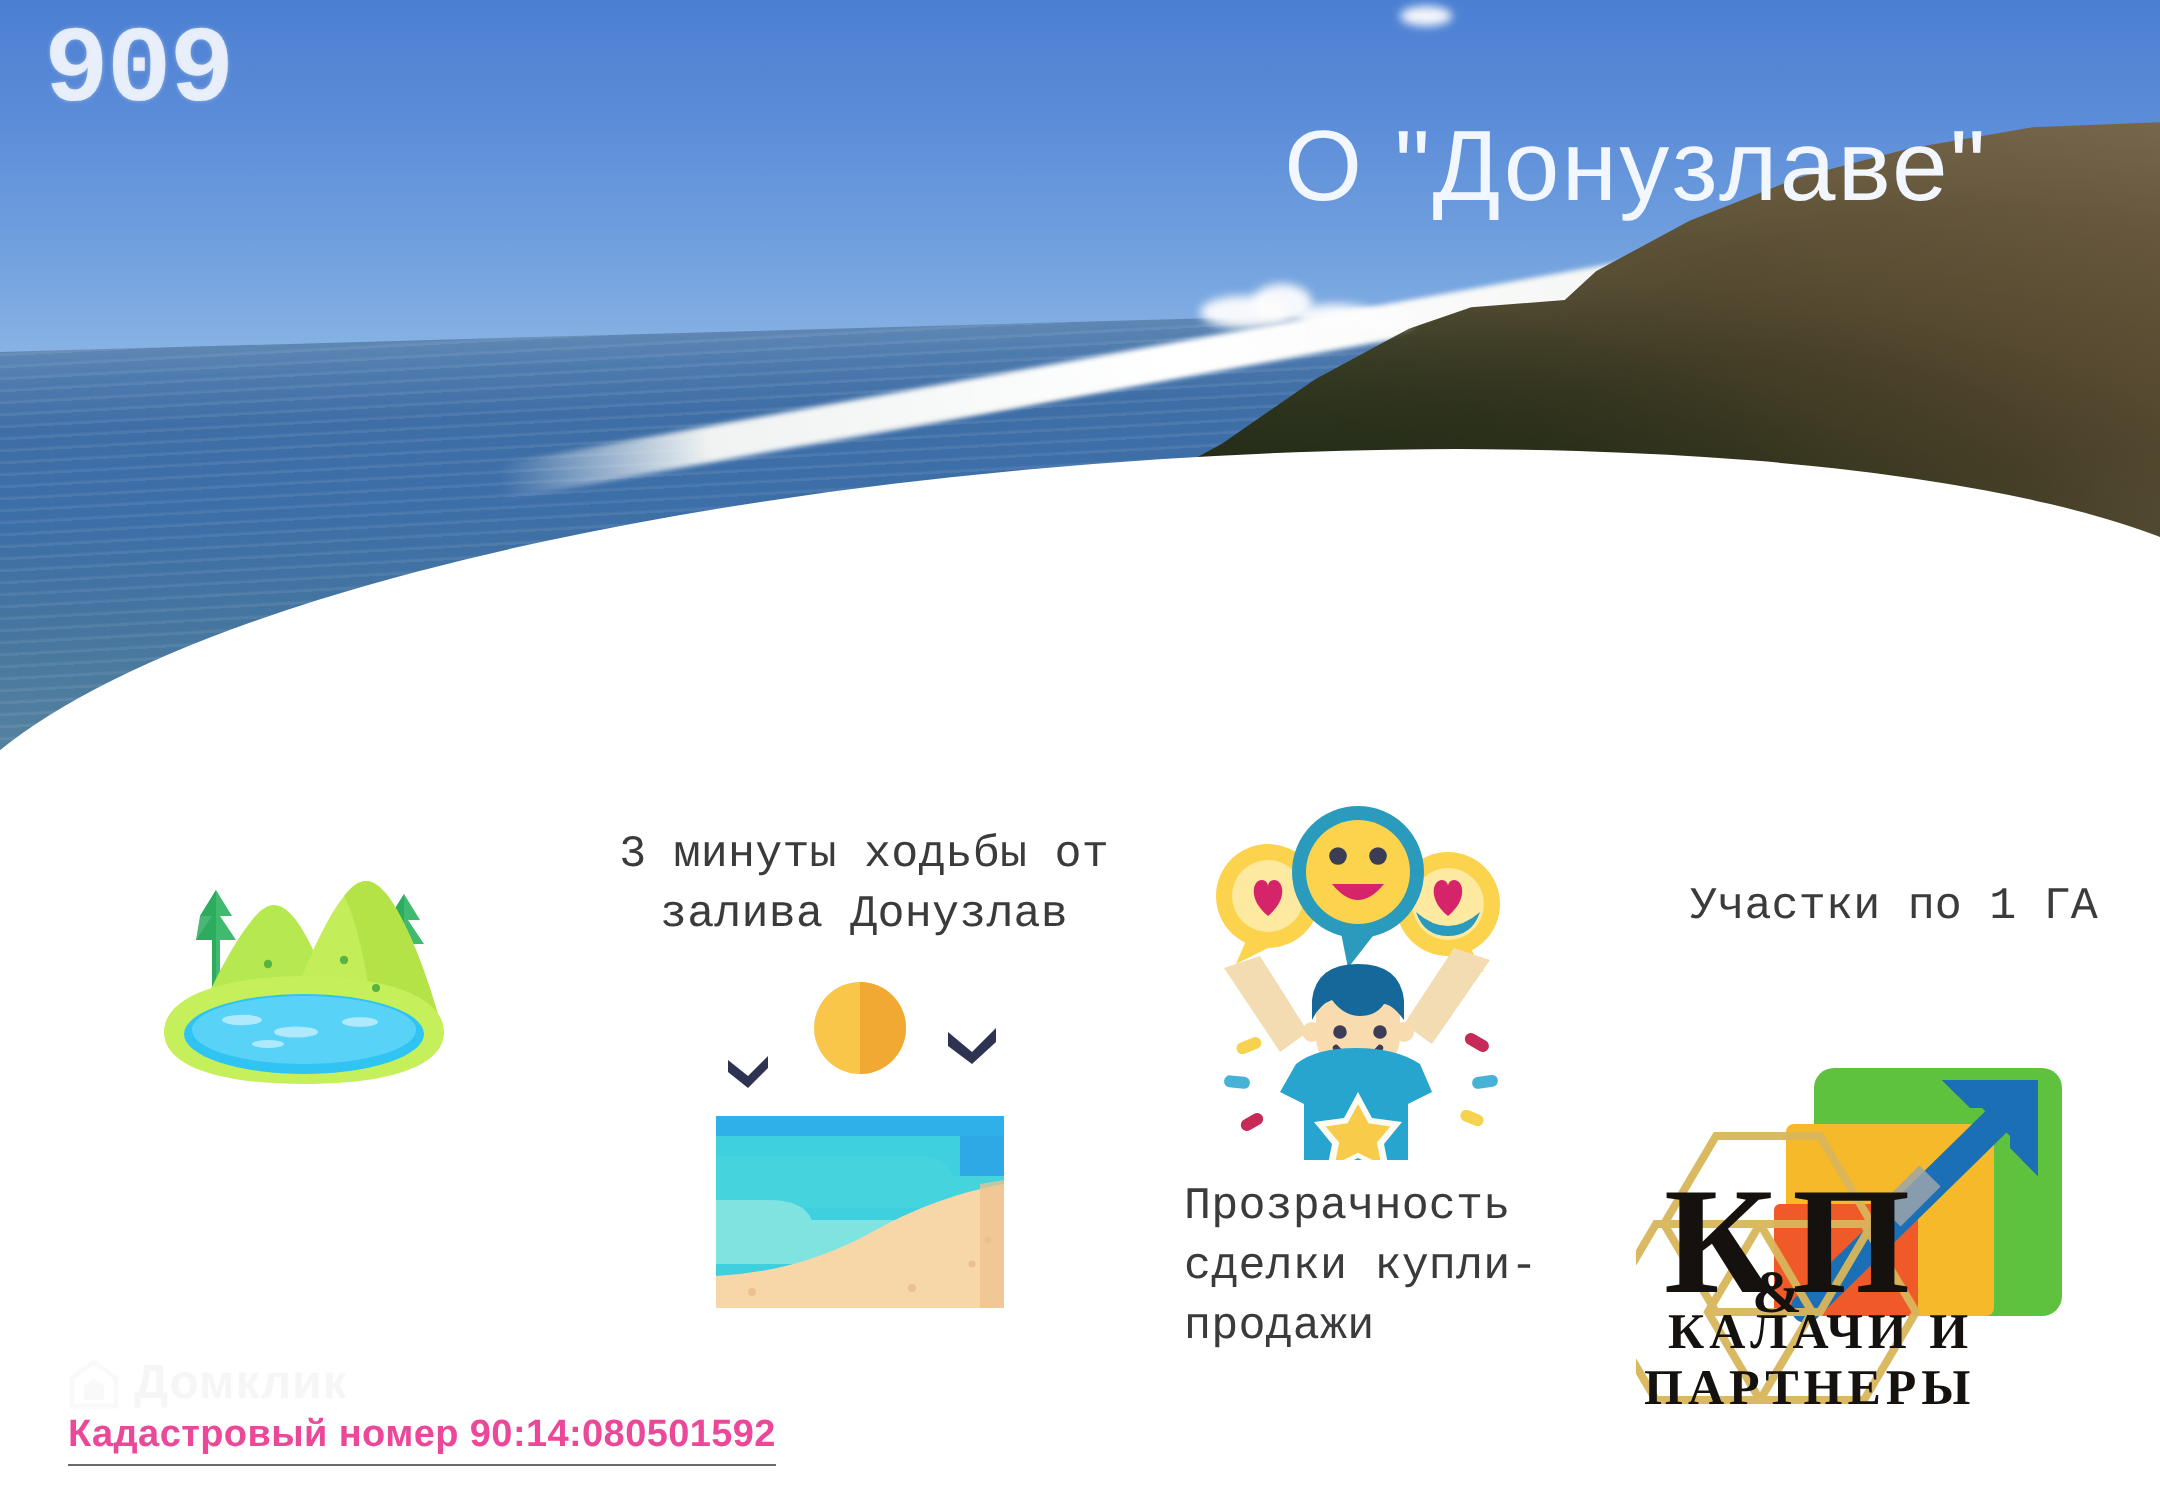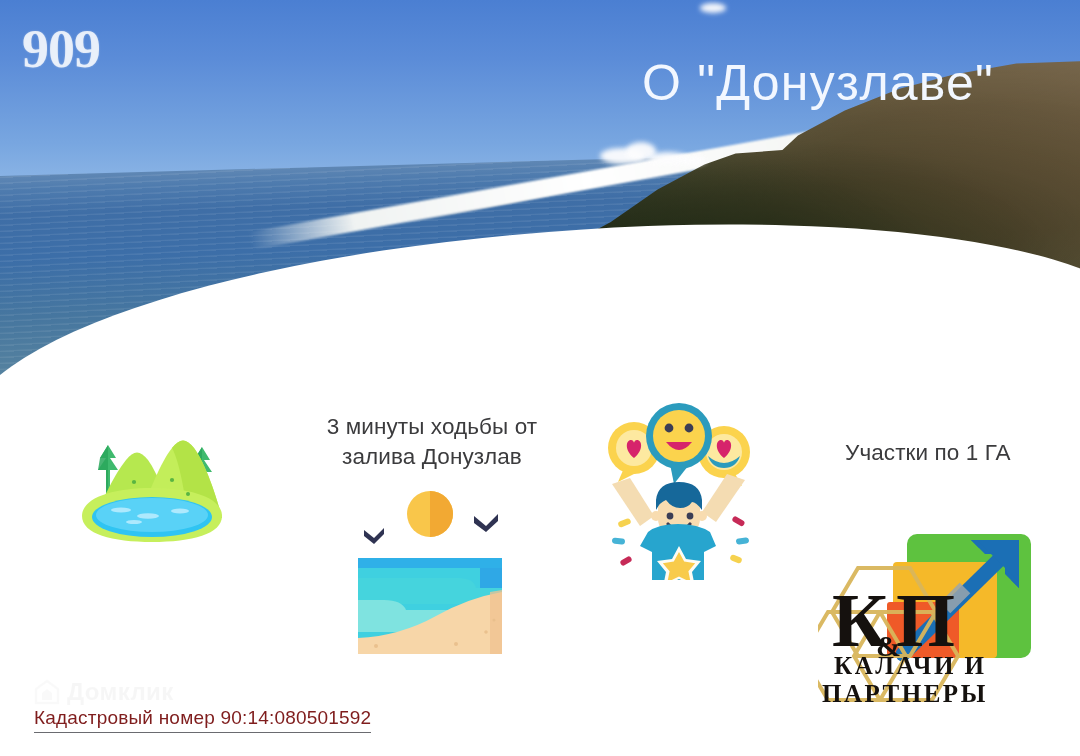--- a/index.html
+++ b/index.html
@@ -127,41 +127,41 @@
     background:#ffffff;
     border-radius:60% 42% 0 0 / 58% 34% 0 0;
     transform:rotate(-2.2deg);
   }
   .curvemask2{
     position:absolute;left:0;top:398px;width:1080px;height:60px;background:#ffffff;
   }
 
   
   .watermark909{
-    position:absolute;left:22px;top:22px;
-    font-family:Liberation Serif, serif;
+    position:absolute;left:22px;top:10px;
+    font-family:Liberation Mono, monospace;
     font-size:54px;font-weight:bold;letter-spacing:-1px;
     color:rgba(255,255,255,.80);
     text-shadow:0 0 2px rgba(255,255,255,.35);
     line-height:1;
   }
   .banner-title{
     position:absolute;right:86px;top:18px;
     font-size:50px;font-weight:300;
     color:#f2f7ff;
     letter-spacing:1.2px;
     white-space:nowrap;
     line-height:1.25;
   }
 
   
   .features{
     position:absolute;left:0;top:400px;width:1080px;height:356px;
   }
-  .feat{position:absolute;}
+  .feat{position:absolute;font-family:Liberation Mono, monospace;}
   .feat-text{
     color:#3b3b3d;
     font-weight:300;
     font-size:22.5px;
     line-height:30px;
     letter-spacing:.1px;
     white-space:pre-line;
   }
 
   
@@ -204,21 +204,21 @@
   .domclick{
     position:absolute;left:34px;top:678px;
     display:flex;align-items:center;gap:7px;
     opacity:.30;
   }
   .domclick .dc-text{
     font-size:24px;font-weight:bold;color:#e3e3e3;letter-spacing:.4px;
   }
   .cadastre{
     position:absolute;left:34px;top:706px;
-    font-size:19px;font-weight:400;color:#7f1d1d;
+    font-size:19px;font-weight:700;color:#ec4899;
     letter-spacing:.2px;
     border-bottom:1.4px solid #6a6b70;
     padding-bottom:2px;
     line-height:24px;
   }
 </style>
 </head>
 <body>
 
 <div id="slide">
@@ -383,20 +383,23 @@
               <rect x="22" y="120" width="13" height="6" rx="3" fill="#f6d24f" transform="rotate(-22 28 123)"></rect>
               <rect x="16" y="138" width="13" height="6" rx="3" fill="#46b3d6" transform="rotate(6 22 141)"></rect>
               <rect x="24" y="158" width="12" height="6" rx="3" fill="#c62a57" transform="rotate(-30 30 161)"></rect>
               <rect x="136" y="118" width="13" height="6" rx="3" fill="#c62a57" transform="rotate(30 142 121)"></rect>
               <rect x="140" y="138" width="13" height="6" rx="3" fill="#46b3d6" transform="rotate(-8 146 141)"></rect>
               <rect x="134" y="156" width="12" height="6" rx="3" fill="#f6d24f" transform="rotate(22 140 159)"></rect>
             </g>
           </svg>
         </div>
       </div>
+      <div class="feat-text">Прозрачность
+сделки купли-
+продажи</div>
     </div>
 
     <div class="feat" id="feat4">
       <div class="feat-text">Участки по 1 ГА</div>
     </div>
   </div>
 
   <div class="icon-growth">
     <svg width="150" height="145" viewBox="0 0 150 145">
       <rect x="22" y="4" width="124" height="124" rx="10" fill="#5ec23f"></rect>

